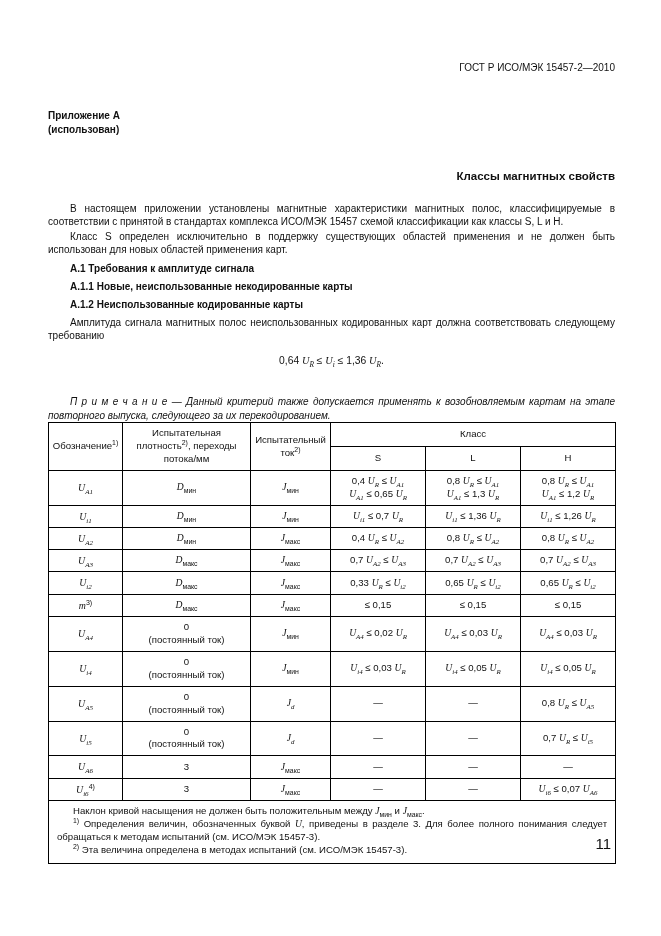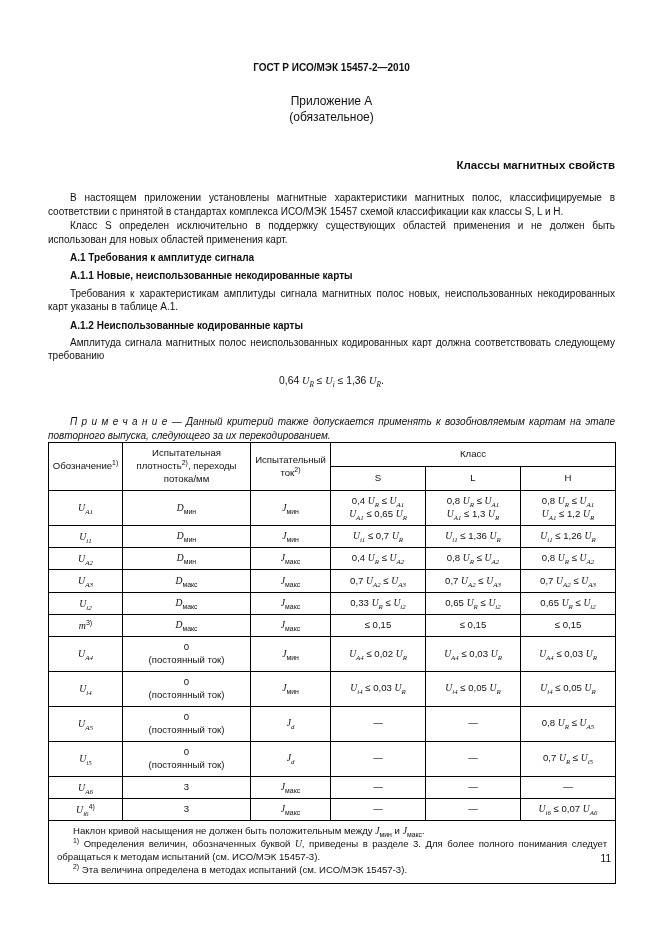--- a/index.html
+++ b/index.html
@@ -2,57 +2,56 @@
 <html><head>
 <meta charset="utf-8">
 <style>
   * { box-sizing: border-box; }
   html,body { margin:0; padding:0; background:#ffffff; }
   body { font-family:"Liberation Sans", sans-serif; color:#111; }
   .page {
     width:661px; height:936px; position:relative; overflow:hidden;
     padding:62px 46px 0 48px; background:#fff;
   }
-  .doc-header { text-align:center; font-weight:bold; font-size:10px; margin-bottom:20px; }
-  .annex-title, .annex-subtitle { text-align:center; font-weight:normal; font-size:12px; line-height:1.35; }
+  .doc-header { text-align:right; font-weight:normal; font-size:10px; margin-bottom:36px; }
+  .annex-title, .annex-subtitle { text-align:left; font-weight:bold; font-size:10px; line-height:1.35; }
   .main-heading { text-align:right; font-weight:bold; font-size:11.5px; margin:34px 0 20px; }
   p { font-size:10px; line-height:1.34; margin:0; }
   .para { text-indent:22px; text-align:justify; margin-bottom:1px; }
   .subheading { font-weight:bold; text-indent:22px; margin:5px 0 4px; }
   .formula { text-align:center; margin:11px 0 28px; font-size:10.3px; }
   .note { text-indent:22px; text-align:justify; margin-top:8px;font-style:italic; }
   .table-caption { margin:16px 0 4px; font-size:9.8px; }
   table.spec-table { width:100%; border-collapse:collapse; table-layout:fixed; font-size:9.6px; }
   th, td { border:1px solid #000; padding:4px 3px; text-align:center; vertical-align:middle; line-height:1.35; }
   th { font-weight:normal; font-size:9.6px; }
   td[data-name="designation-cell"] { font-size:9.8px; }
   tfoot td.footnotes { text-align:left; padding:4px 8px 6px 8px; }
   .footnotes p { font-size:9.6px; margin:0; text-indent:16px; text-align:justify; line-height:1.35; }
-  .page-number { position:absolute; right:50px; bottom:72px; font-size:10px; }
+  .page-number { position:absolute; right:50px; bottom:84px; font-size:15px; }
   i { font-style:italic; font-family:"Liberation Serif", serif; }
   sup, sub { font-size:0.72em; line-height:0; }
 </style>
 </head>
 <body>
 
 <div class="page" data-name="document-page">
 
   <div class="doc-header" data-name="doc-number">ГОСТ Р ИСО/МЭК 15457-2—2010</div>
 
   <div class="annex-title" data-name="annex-title">Приложение А</div>
-  <div class="annex-subtitle" data-name="annex-subtitle">(обязательное)</div>
+  <div class="annex-subtitle" data-name="annex-subtitle">(использован)</div>
 
   <div class="main-heading" data-name="section-heading">Классы магнитных свойств</div>
 
   <p class="para" data-name="paragraph-intro-1">В настоящем приложении установлены магнитные характеристики магнитных полос, классифицируемые в соответствии с принятой в стандартах комплекса ИСО/МЭК 15457 схемой классификации как классы S, L и Н.</p>
   <p class="para" data-name="paragraph-intro-2">Класс S определен исключительно в поддержку существующих областей применения и не должен быть использован для новых областей применения карт.</p>
 
   <p class="subheading" data-name="heading-a1">А.1  Требования к амплитуде сигнала</p>
   <p class="subheading" data-name="heading-a11">А.1.1  Новые, неиспользованные некодированные карты</p>
-  <p class="para" data-name="paragraph-a11">Требования к характеристикам амплитуды сигнала магнитных полос новых, неиспользованных некодированных карт указаны в таблице А.1.</p>
 
   <p class="subheading" data-name="heading-a12">А.1.2  Неиспользованные кодированные карты</p>
   <p class="para" data-name="paragraph-a12">Амплитуда сигнала магнитных полос неиспользованных кодированных карт должна соответствовать следующему требованию</p>
 
   <p class="formula" data-name="signal-amplitude-formula">0,64 <i>U<sub>R</sub></i> ≤ <i>U<sub>i</sub></i> ≤ 1,36 <i>U<sub>R</sub></i>.</p>
 
   <p class="note" data-name="note-paragraph">П р и м е ч а н и е — Данный критерий также допускается применять к возобновляемым картам на этапе повторного выпуска, следующего за их перекодированием.</p>
 
 
   <table class="spec-table" data-name="requirements-table">

